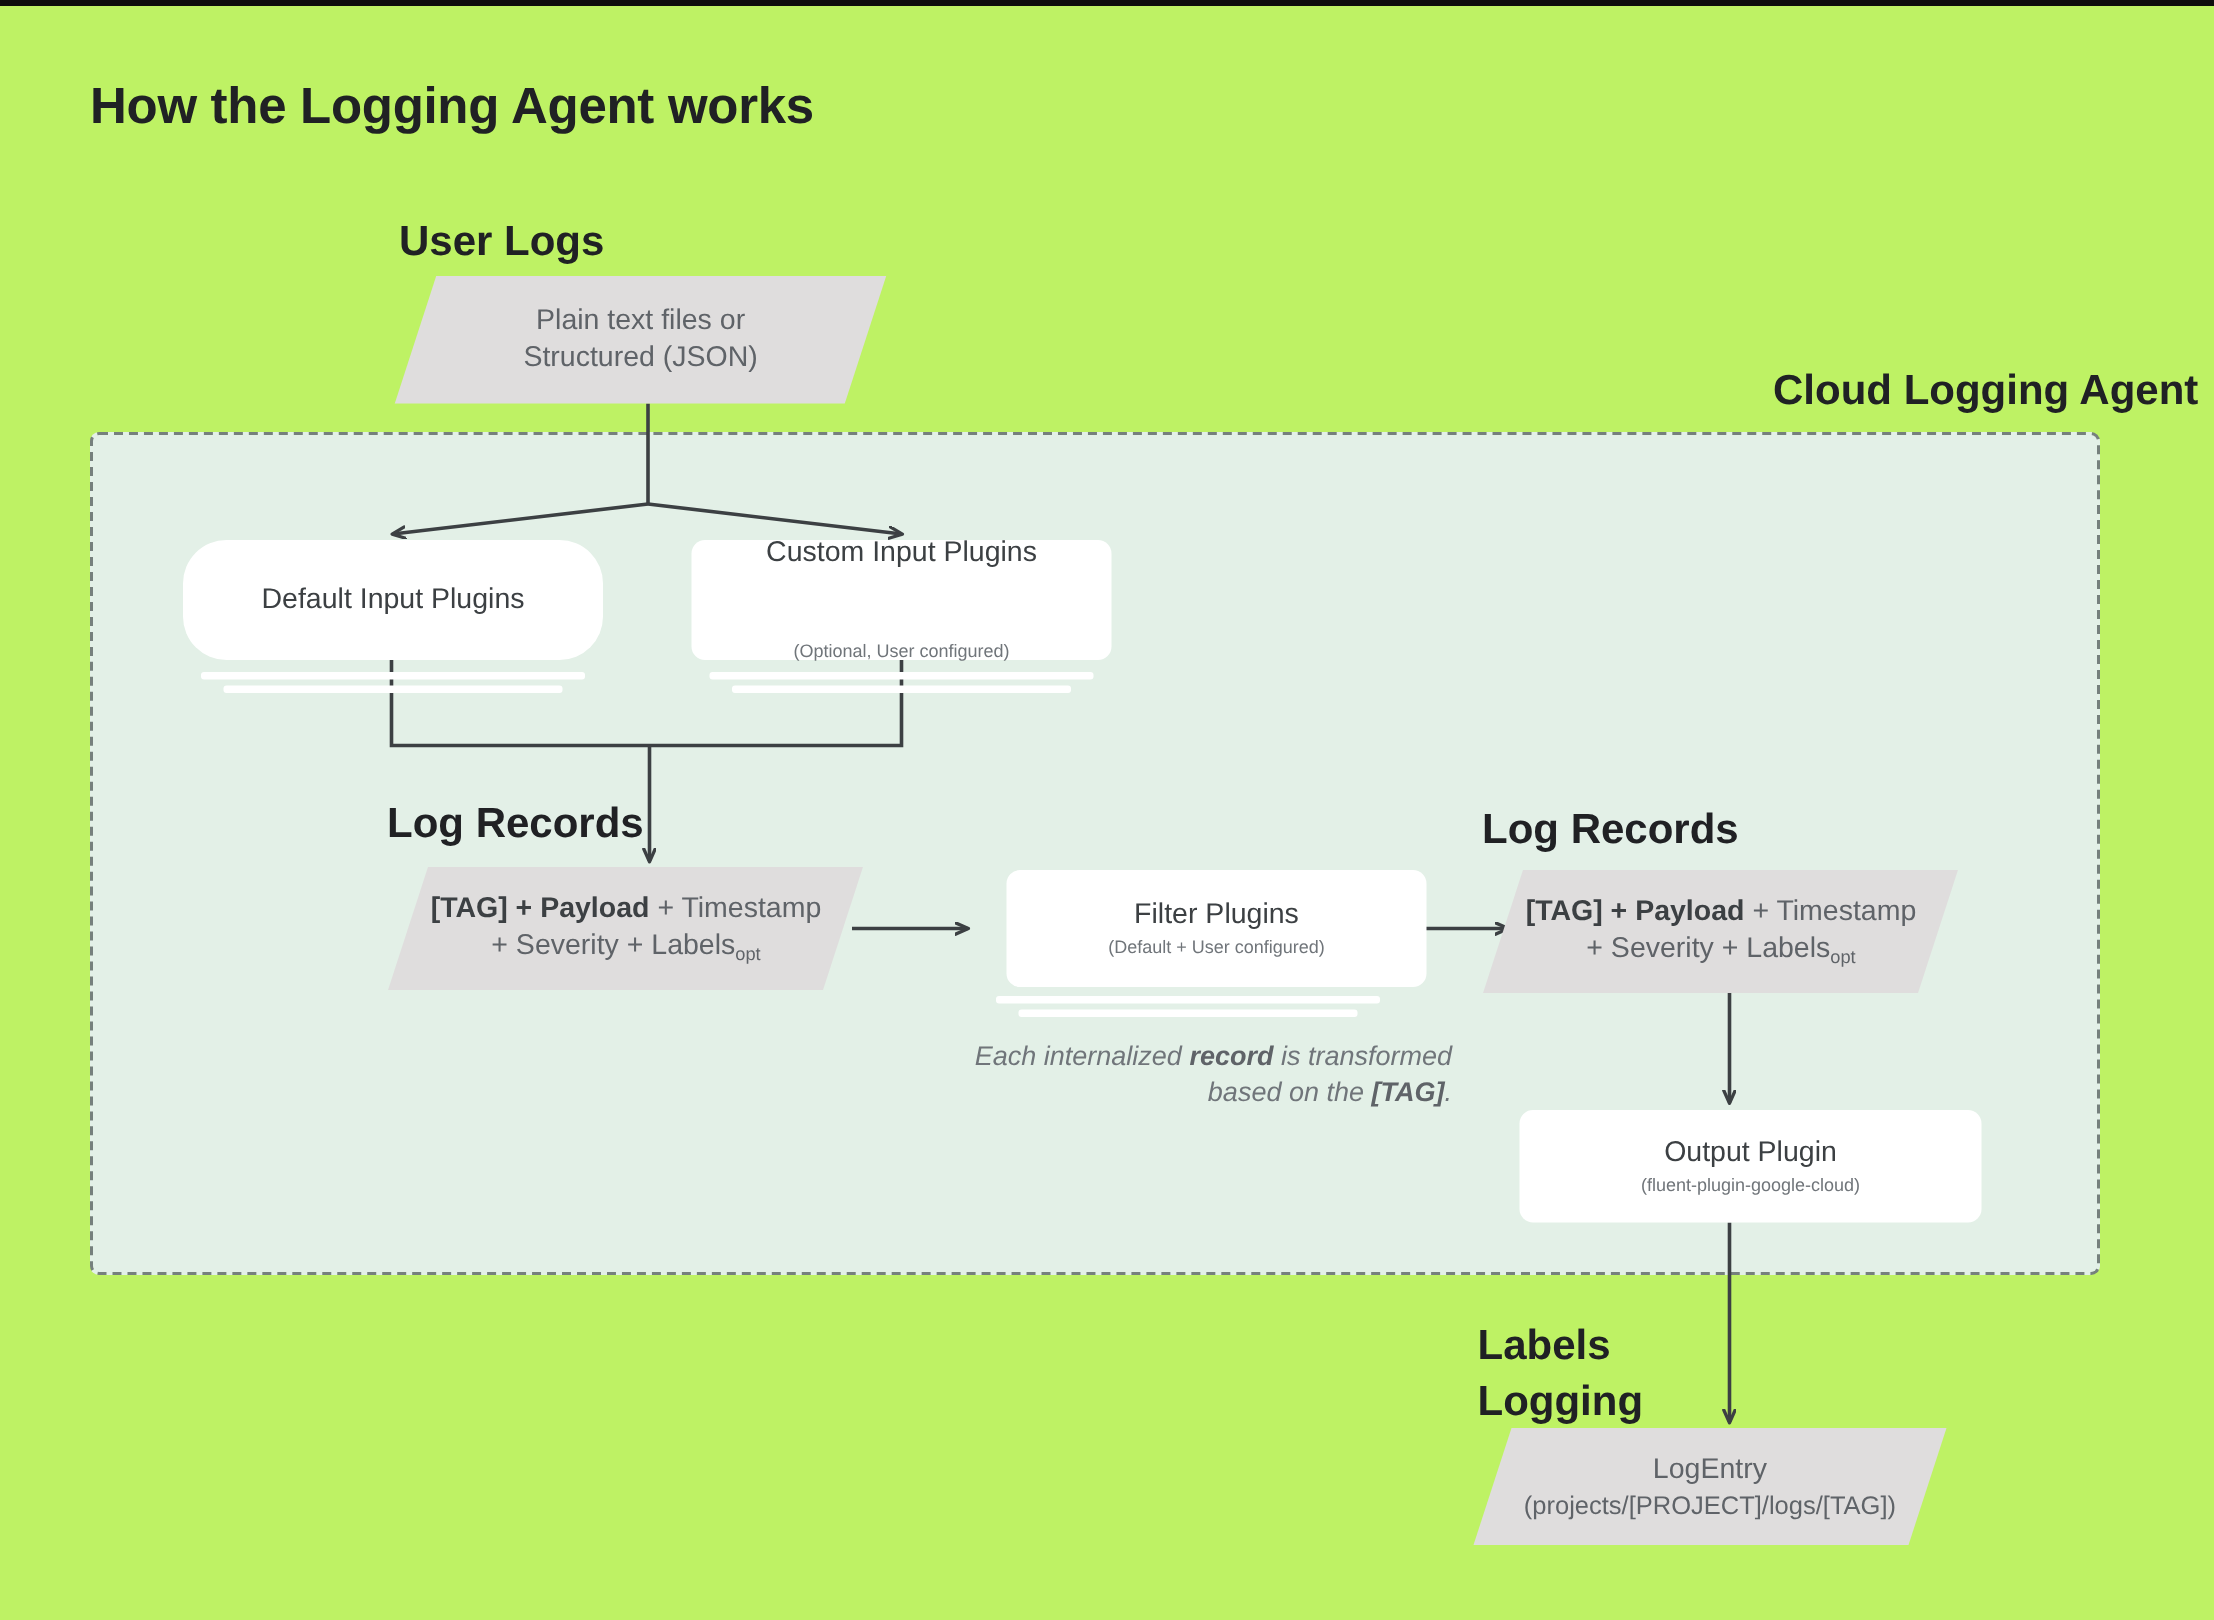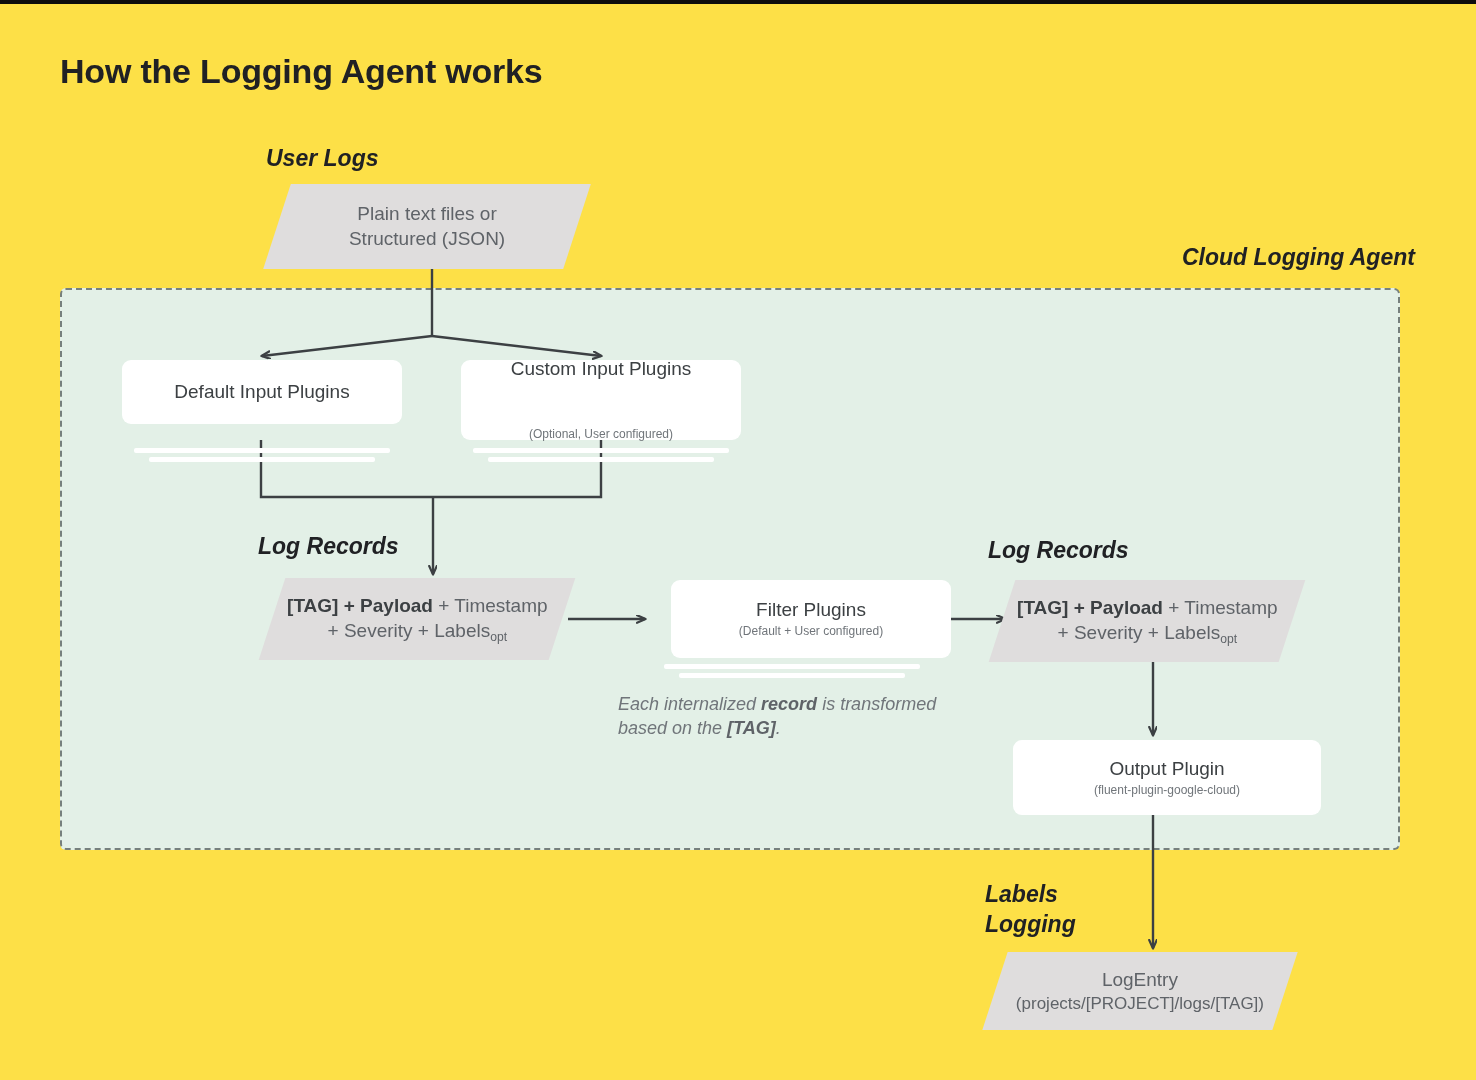--- a/index.html
+++ b/index.html
@@ -12,21 +12,21 @@
     height: 1080px;
     background: #ddf2fd;
     font-family: "Liberation Sans", sans-serif;
     overflow: hidden;
     position: relative;
   }
   #canvas {
     position: relative;
     width: 1476px;
     height: 1080px;
-    background: #fde047;
+    background: #bef264;
   }
   .top-strip {
     position: absolute;
     left: 0; top: 0;
     width: 1476px;
     height: 4px;
     background: #0d0d0d;
   }
 
   
@@ -56,26 +56,25 @@
     position: absolute;
     left: 60px;
     top: 52px;
     font-size: 34px;
     font-weight: bold;
     color: #202124;
     letter-spacing: -0.2px;
   }
   .section-label {
     position: absolute;
-    font-size: 23px;
+    font-size: 28px;
     font-weight: bold;
     color: #202124;
     line-height: 1.32;
     white-space: pre-line;
-    font-style: italic;
   }
   #label-user-logs   { left: 266px; top: 143px; }
   #label-agent       { left: 1182px; top: 242px; }
   #label-logrec-1    { left: 258px; top: 531px; }
   #label-logrec-2    { left: 988px; top: 535px; }
   #label-cloud-log   { left: 985px; top: 879px; }
 
   
   .para {
     position: absolute;
@@ -120,21 +119,21 @@
     flex-direction: column;
     align-items: center;
     justify-content: center;
     text-align: center;
     color: #3c4043;
     box-sizing: border-box;
   }
   .card .title { font-size: 19px; color: #3c4043; line-height: 1.25; }
   .card .sub   { font-size: 12px; color: #70757a; line-height: 1.3; margin-top: 2px; }
 
-  #card-default-input { left: 122px; top: 360px; width: 280px; height: 64px; }
+  #card-default-input { left: 122px; top: 360px; width: 280px; height: 80px; border-radius: 29px; }
   #card-custom-input  { left: 461px; top: 360px; width: 280px; height: 80px; gap: 44px; }
   #card-filter        { left: 671px; top: 580px; width: 280px; height: 78px; }
   #card-output        { left: 1013px; top: 740px; width: 308px; height: 75px; }
 
   
   .stack-lines {
     position: absolute;
     pointer-events: none;
   }
   .stack-lines i {
@@ -150,21 +149,21 @@
   #stack-default { left: 134px; top: 444px; width: 256px; }
   #stack-custom  { left: 473px; top: 444px; width: 256px; }
   #stack-filter  { left: 664px; top: 660px; width: 256px; }
 
   
   .note {
     position: absolute;
     left: 618px;
     top: 692px;
     width: 350px;
-    text-align: left;
+    text-align: right;
     font-size: 18px;
     font-style: italic;
     color: #70757a;
     line-height: 1.35;
   }
   .note b { font-weight: bold; color: #5f6368; }
 </style>
 </head>
 <body>
 

